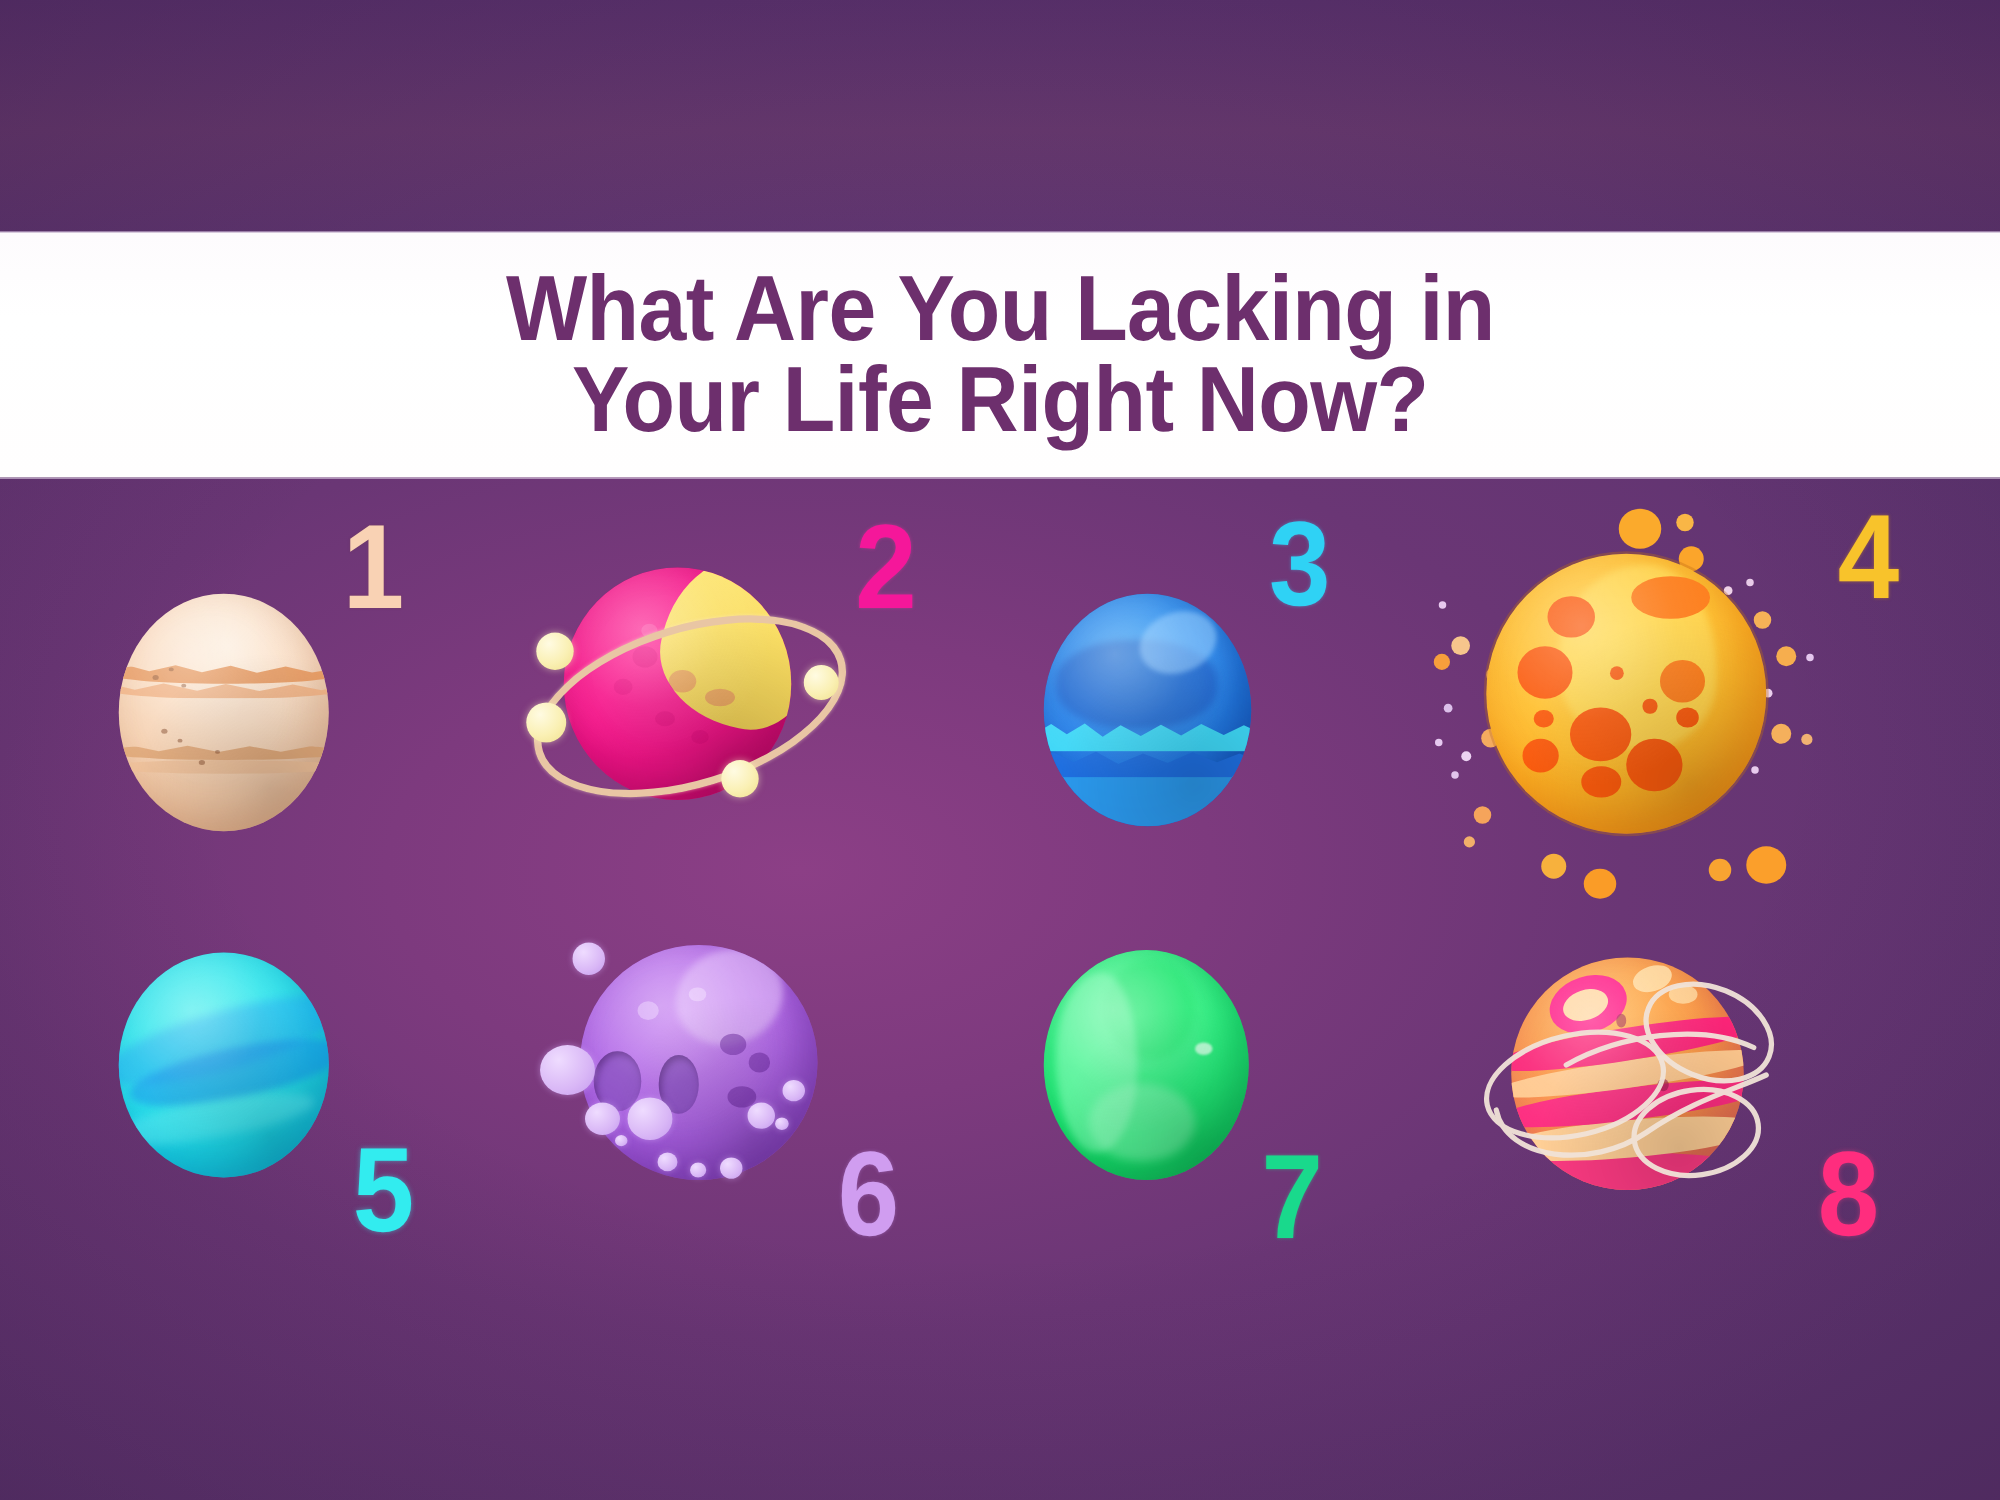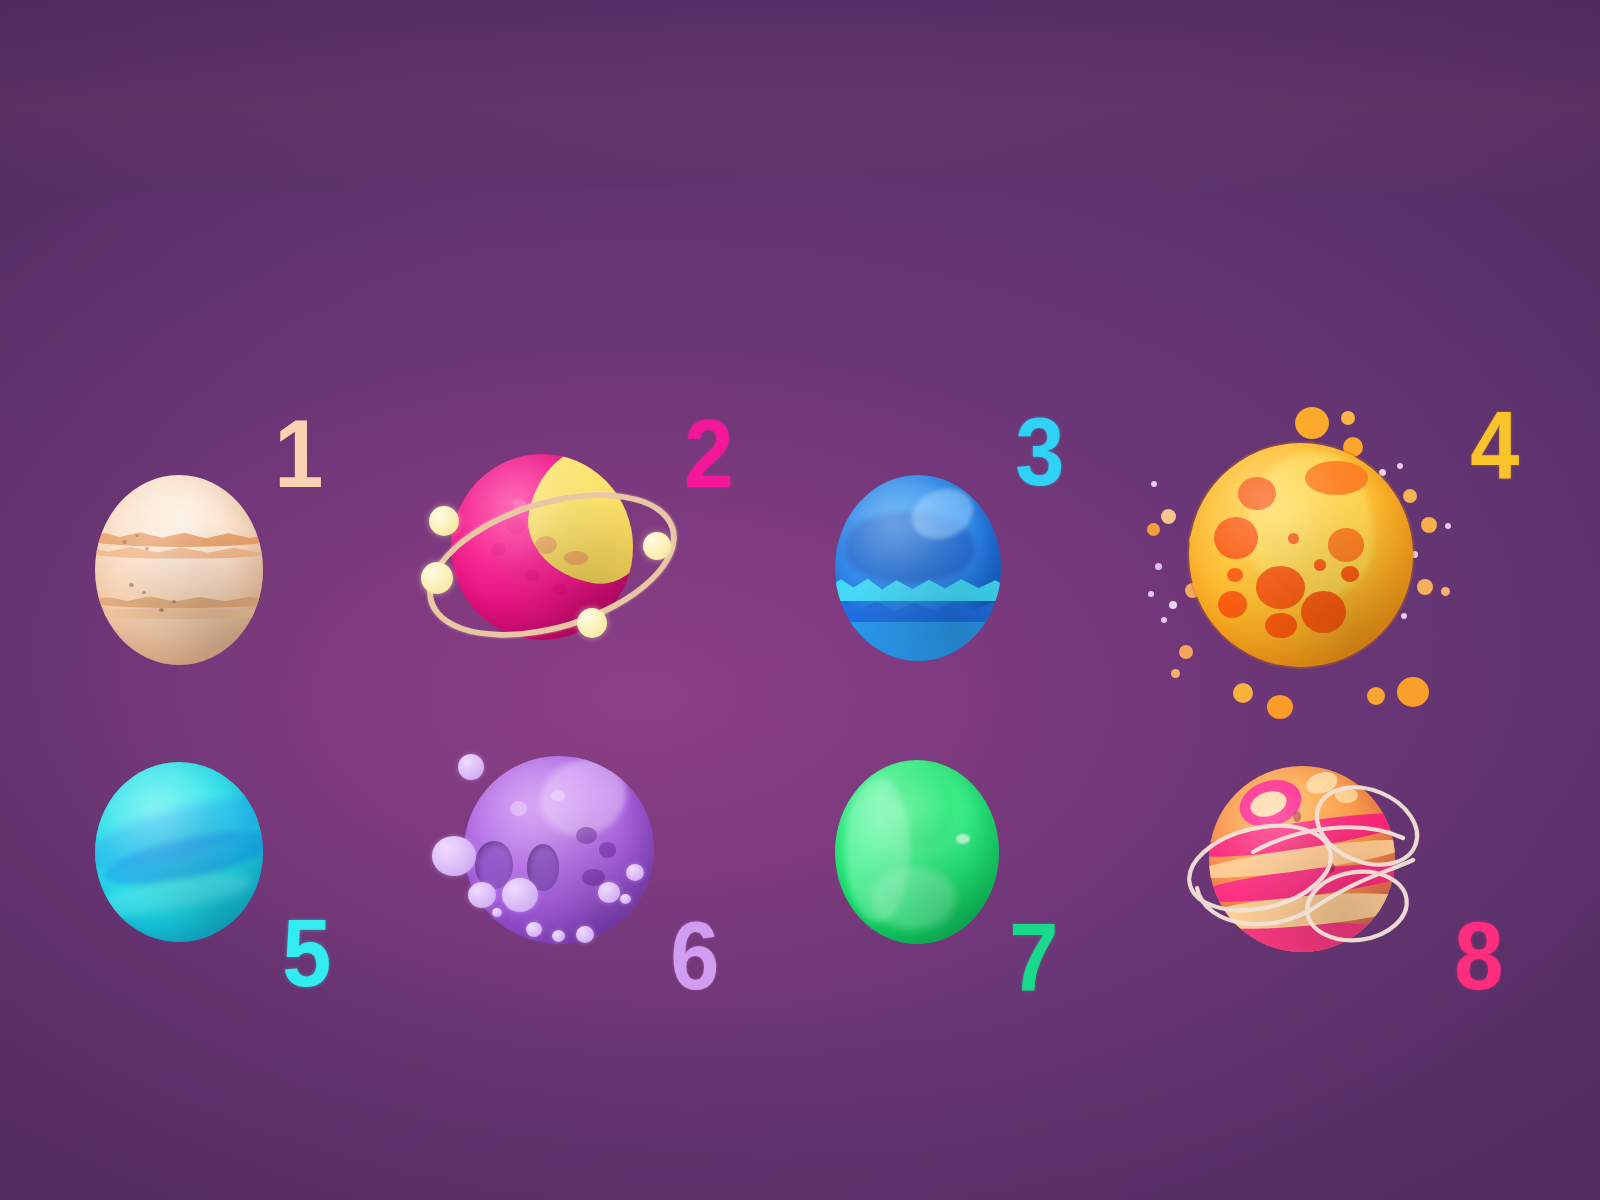--- a/index.html
+++ b/index.html
@@ -200,20 +200,26 @@
 </style>
 </head>
 <body>
 
 <div id="stage">
 
   <div id="bg-base"></div>
   <div id="bg-topband"></div>
   <div id="bg-vignette"></div>
 
+  <div id="banner">
+    <div id="title">
+      <span class="l1">What Are You Lacking in</span>
+      <span class="l2">Your Life Right Now?</span>
+    </div>
+  </div>
 
   <div class="planet" id="p1">
     <div class="p1band" id="p1b1"></div>
     <div class="p1band" id="p1b2"></div>
     <div class="p1band" id="p1b3"></div>
     <div class="p1band" id="p1b4"></div>
     <div class="speck" style="left:16%;top:34%;width:5px;height:4px;"></div>
     <div class="speck" style="left:24%;top:31%;width:4px;height:3px;"></div>
     <div class="speck" style="left:30%;top:38%;width:4px;height:3px;"></div>
     <div class="speck" style="left:20%;top:57%;width:5px;height:4px;"></div>

